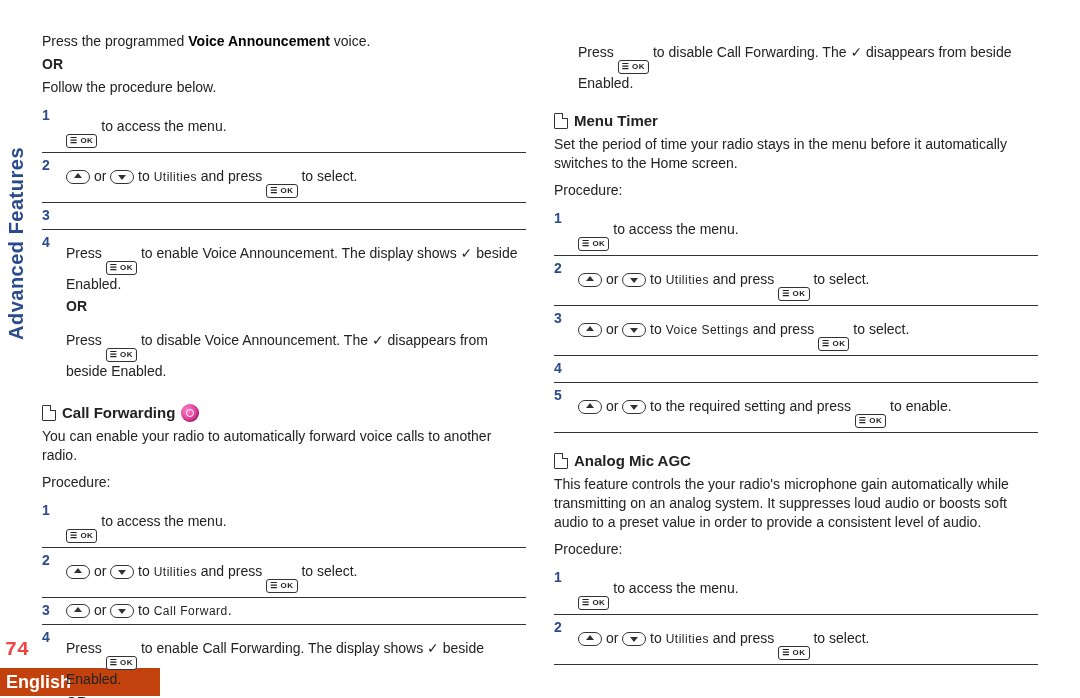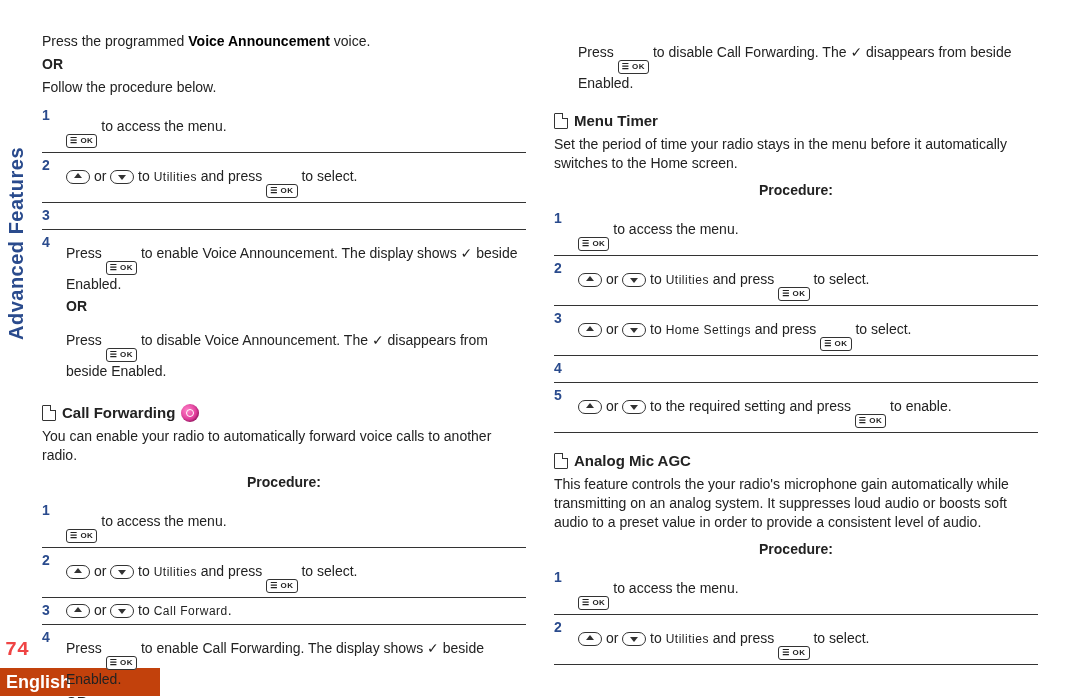--- a/index.html
+++ b/index.html
@@ -118,23 +118,22 @@
     margin-left: 2px;
     box-shadow: inset -1px -1px 2px rgba(0,0,0,.3);
   }
   .pink-radio-icon::after{
     content:"";
     width:6px; height:6px;
     border:1.5px solid #fff;
     border-radius:50%;
   }
   .procedure {
-    font-weight: bold;
+    font-weight: normal;
     margin: 8px 0 2px 0;
-    text-align: center;
   }
   .key {
     display:inline-block;
     border:1px solid #333;
     border-radius:3px;
     padding:0 3px;
     font-size:8px;
     font-family: Arial, sans-serif;
     font-weight:bold;
     line-height:12px;
@@ -271,21 +270,21 @@
       </div>
       <div class="step">
         <div class="step-num">2</div>
         <div class="step-body">
           <span class="key-arrow up"></span><span> or </span><span class="key-arrow down"></span><span> to </span><span class="mono">Utilities</span><span> and press </span><span class="key">☰ OK</span><span> to select.</span>
         </div>
       </div>
       <div class="step">
         <div class="step-num">3</div>
         <div class="step-body">
-          <span class="key-arrow up"></span><span> or </span><span class="key-arrow down"></span><span> to </span><span class="mono">Home Settings</span><span> and press </span><span class="key">☰ OK</span><span> to select.</span>
+          <span class="key-arrow up"></span><span> or </span><span class="key-arrow down"></span><span> to </span><span class="mono">Voice Settings</span><span> and press </span><span class="key">☰ OK</span><span> to select.</span>
         </div>
       </div>
       <div class="step">
         <div class="step-num">4</div>
       </div>
       <div class="step">
         <div class="step-num">5</div>
         <div class="step-body">
           <span class="key-arrow up"></span><span> or </span><span class="key-arrow down"></span><span> to the required setting and press </span><span class="key">☰ OK</span><span> to enable.</span>
         </div>

